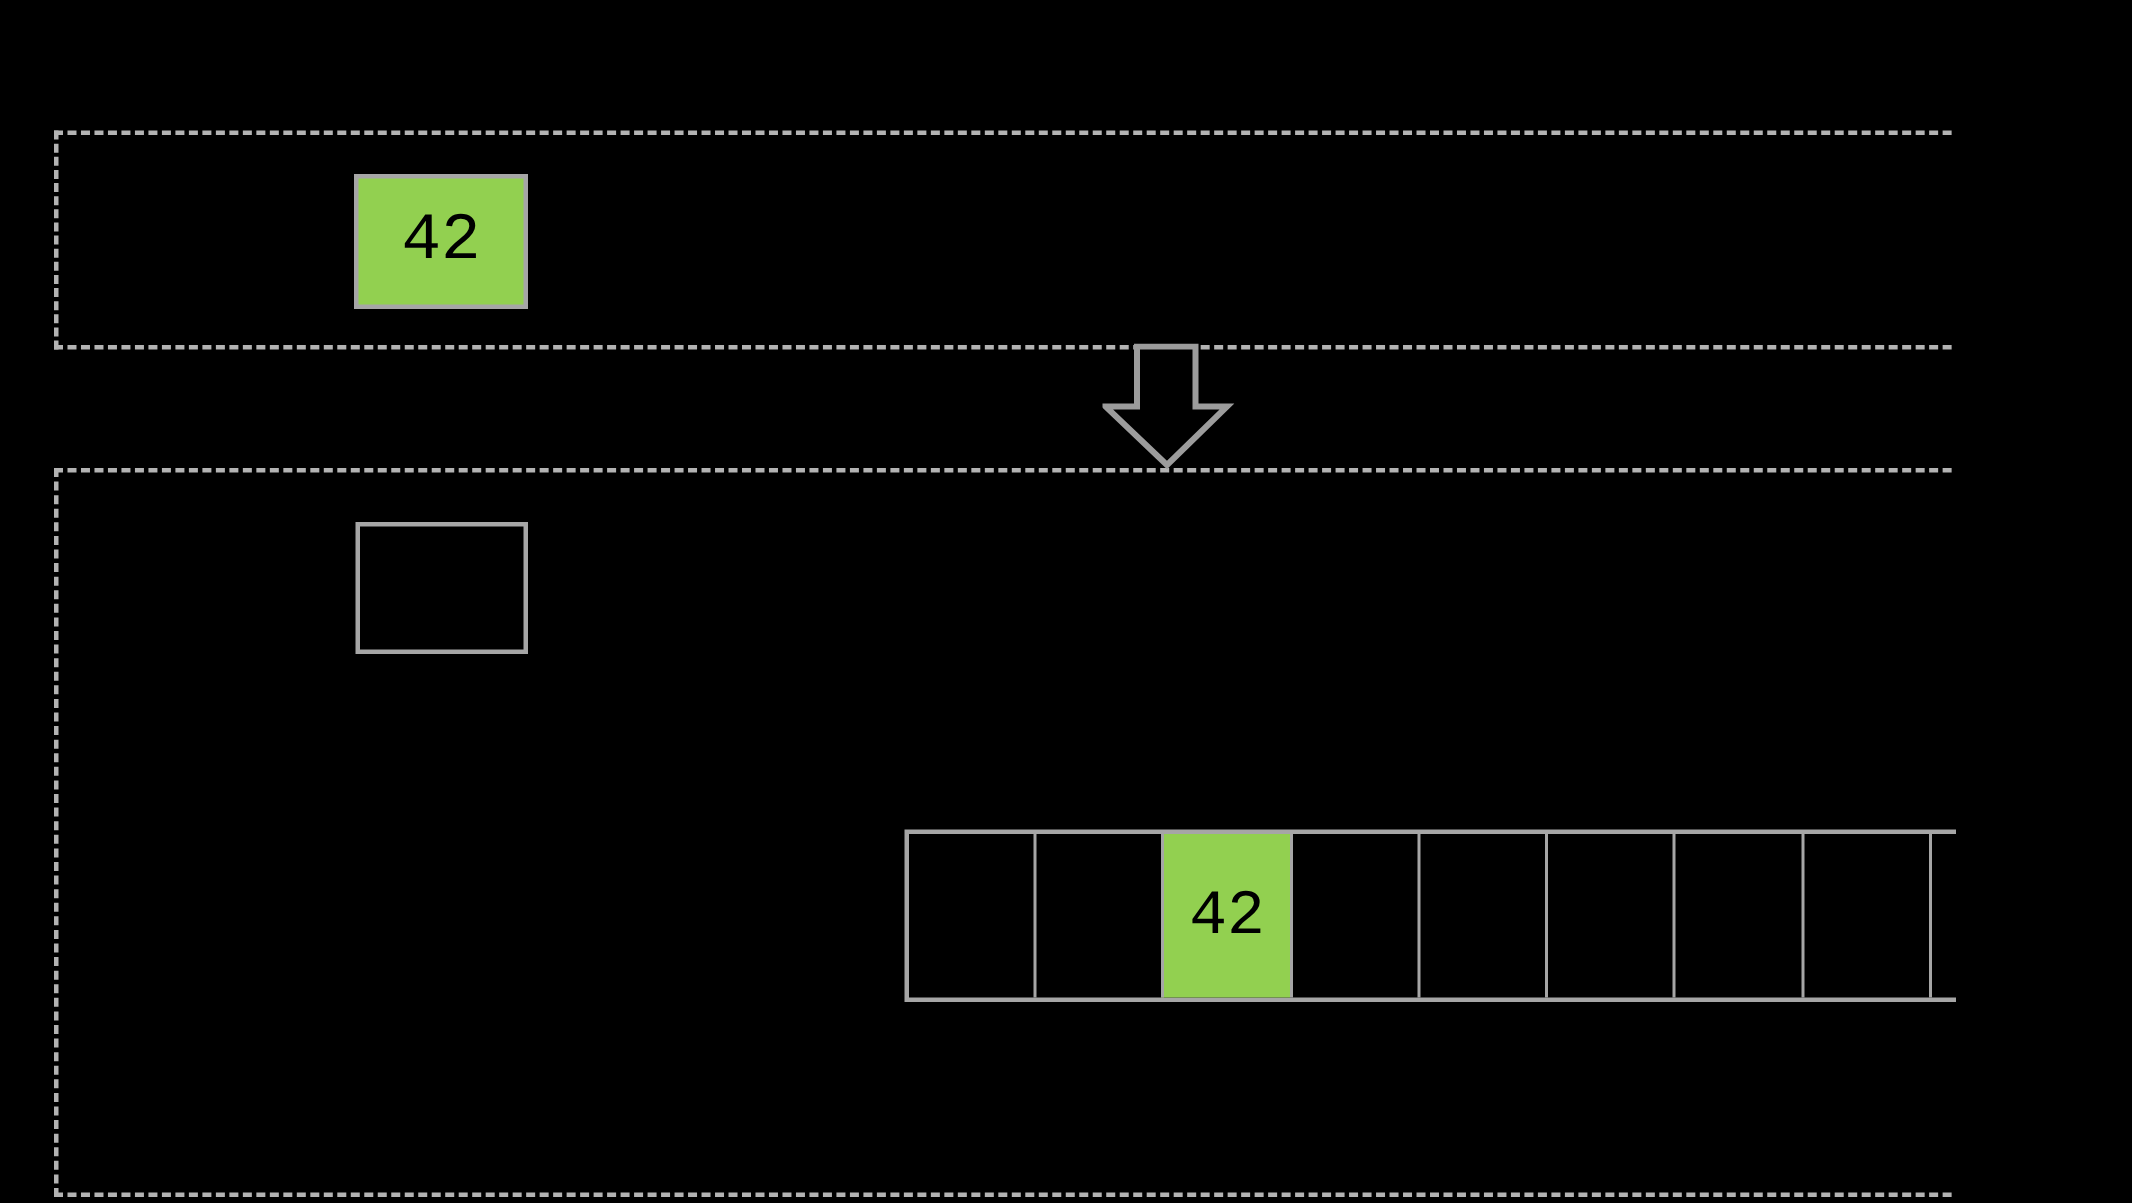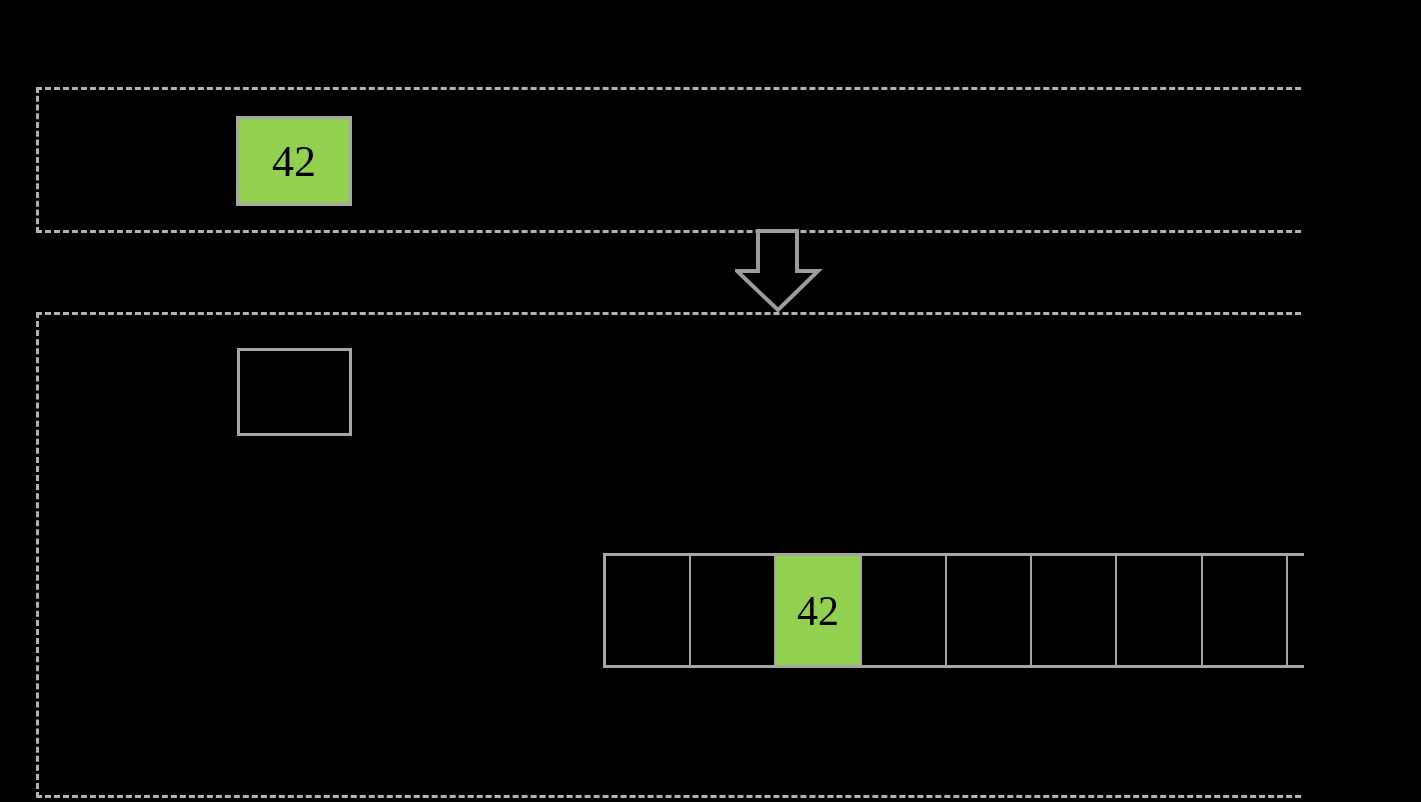--- a/index.html
+++ b/index.html
@@ -5,21 +5,21 @@
   html, body {
     margin: 0;
     padding: 0;
     background: #000000;
   }
   .canvas {
     position: relative;
     width: 1304px;
     height: 802px;
     background: var(--bg, #000000);
-    font-family: Liberation Serif, serif;
+    font-family: Liberation Mono, monospace;
     overflow: hidden;
   }
   .region {
     position: absolute;
     box-sizing: border-box;
     border: 3px dashed var(--dash, #b3b3b3);
   }
   .top-region {
     left: 36px;
     top: 87px;

